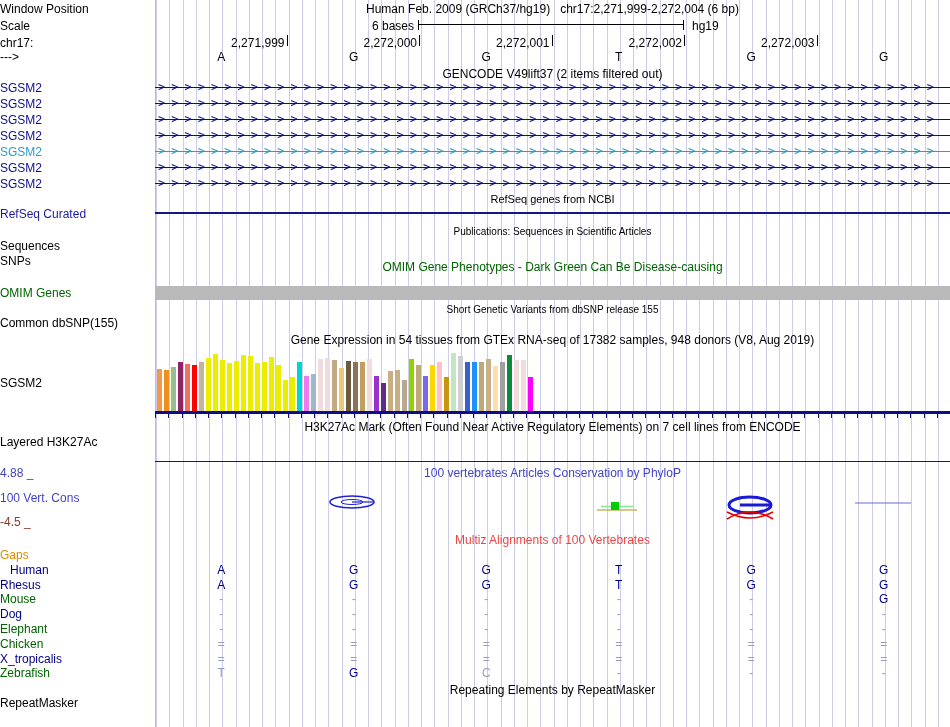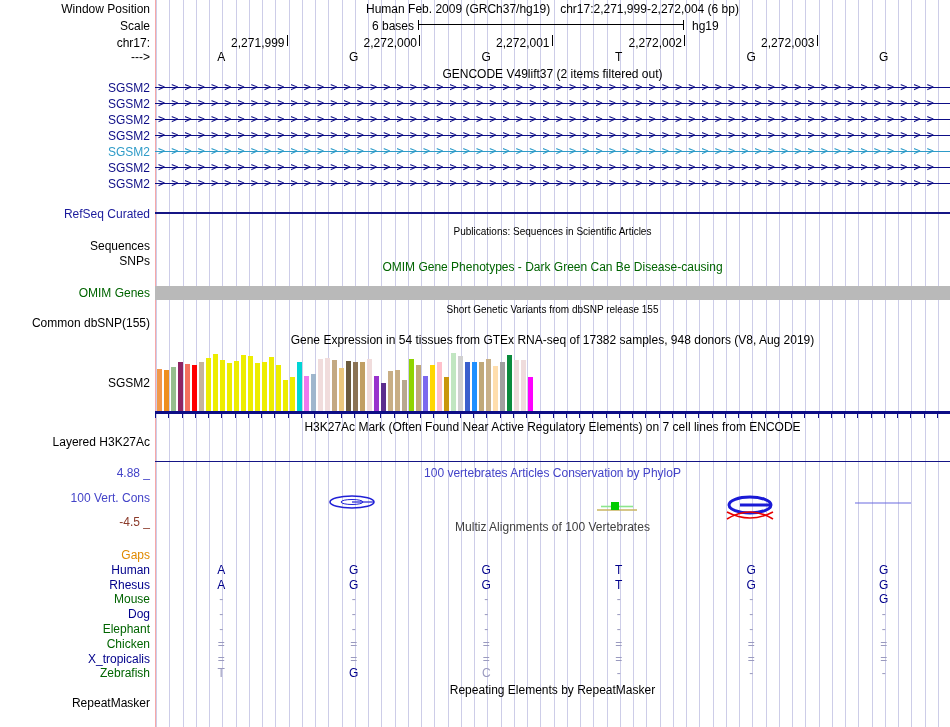--- a/index.html
+++ b/index.html
@@ -6,21 +6,21 @@
   #browser{
     position:relative;width:950px;height:727px;background:#fff;overflow:hidden;
     font-family:"Liberation Sans",sans-serif;font-size:12px;color:#000;
   }
   
   #grid{
     position:absolute;left:155px;top:0;width:795px;height:727px;
     background-image:repeating-linear-gradient(to right,#CDCDE8 0,#CDCDE8 1px,transparent 1px,transparent 13.25px);
     border-left:1px solid #F7A8A8;
   }
-  .lbl{position:absolute;left:0;width:150px;text-align:right;white-space:nowrap;}
+  .lbl{position:absolute;left:0;width:150px;text-align:left;white-space:nowrap;}
   .center-title{position:absolute;left:155px;width:795px;text-align:center;white-space:nowrap;}
   .small{font-size:10px;}
   .abs{position:absolute;}
   .gene-row{position:absolute;left:155px;width:795px;height:13px;overflow:hidden;white-space:nowrap;
     font-family:"DejaVu Sans Mono",monospace;font-size:12px;line-height:12px;letter-spacing:6.03px;padding-left:3px;box-sizing:border-box;
     background-image:linear-gradient(currentColor,currentColor);background-size:100% 1px;background-position:0 6px;background-repeat:no-repeat;}
   .coord-label{position:absolute;top:36px;white-space:nowrap;}
   .coord-tick{position:absolute;top:35px;width:1px;height:11px;background:#000;}
   .base-letter{position:absolute;top:50px;width:24px;margin-left:-12px;text-align:center;}
   .mz-cell{position:absolute;width:24px;margin-left:-12px;text-align:center;}
@@ -85,20 +85,21 @@
   <div id="gene-rows">
       <div class="gene-row" style="top: 81px; color: rgb(13, 13, 134);">&gt;&gt;&gt;&gt;&gt;&gt;&gt;&gt;&gt;&gt;&gt;&gt;&gt;&gt;&gt;&gt;&gt;&gt;&gt;&gt;&gt;&gt;&gt;&gt;&gt;&gt;&gt;&gt;&gt;&gt;&gt;&gt;&gt;&gt;&gt;&gt;&gt;&gt;&gt;&gt;&gt;&gt;&gt;&gt;&gt;&gt;&gt;&gt;&gt;&gt;&gt;&gt;&gt;&gt;&gt;&gt;&gt;&gt;&gt;</div>
       <div class="gene-row" style="top: 97px; color: rgb(13, 13, 134);">&gt;&gt;&gt;&gt;&gt;&gt;&gt;&gt;&gt;&gt;&gt;&gt;&gt;&gt;&gt;&gt;&gt;&gt;&gt;&gt;&gt;&gt;&gt;&gt;&gt;&gt;&gt;&gt;&gt;&gt;&gt;&gt;&gt;&gt;&gt;&gt;&gt;&gt;&gt;&gt;&gt;&gt;&gt;&gt;&gt;&gt;&gt;&gt;&gt;&gt;&gt;&gt;&gt;&gt;&gt;&gt;&gt;&gt;&gt;</div>
       <div class="gene-row" style="top: 113px; color: rgb(13, 13, 134);">&gt;&gt;&gt;&gt;&gt;&gt;&gt;&gt;&gt;&gt;&gt;&gt;&gt;&gt;&gt;&gt;&gt;&gt;&gt;&gt;&gt;&gt;&gt;&gt;&gt;&gt;&gt;&gt;&gt;&gt;&gt;&gt;&gt;&gt;&gt;&gt;&gt;&gt;&gt;&gt;&gt;&gt;&gt;&gt;&gt;&gt;&gt;&gt;&gt;&gt;&gt;&gt;&gt;&gt;&gt;&gt;&gt;&gt;&gt;</div>
       <div class="gene-row" style="top: 129px; color: rgb(13, 13, 134);">&gt;&gt;&gt;&gt;&gt;&gt;&gt;&gt;&gt;&gt;&gt;&gt;&gt;&gt;&gt;&gt;&gt;&gt;&gt;&gt;&gt;&gt;&gt;&gt;&gt;&gt;&gt;&gt;&gt;&gt;&gt;&gt;&gt;&gt;&gt;&gt;&gt;&gt;&gt;&gt;&gt;&gt;&gt;&gt;&gt;&gt;&gt;&gt;&gt;&gt;&gt;&gt;&gt;&gt;&gt;&gt;&gt;&gt;&gt;</div>
       <div class="gene-row" style="top: 145px; color: rgb(46, 155, 200);">&gt;&gt;&gt;&gt;&gt;&gt;&gt;&gt;&gt;&gt;&gt;&gt;&gt;&gt;&gt;&gt;&gt;&gt;&gt;&gt;&gt;&gt;&gt;&gt;&gt;&gt;&gt;&gt;&gt;&gt;&gt;&gt;&gt;&gt;&gt;&gt;&gt;&gt;&gt;&gt;&gt;&gt;&gt;&gt;&gt;&gt;&gt;&gt;&gt;&gt;&gt;&gt;&gt;&gt;&gt;&gt;&gt;&gt;&gt;</div>
       <div class="gene-row" style="top: 161px; color: rgb(13, 13, 134);">&gt;&gt;&gt;&gt;&gt;&gt;&gt;&gt;&gt;&gt;&gt;&gt;&gt;&gt;&gt;&gt;&gt;&gt;&gt;&gt;&gt;&gt;&gt;&gt;&gt;&gt;&gt;&gt;&gt;&gt;&gt;&gt;&gt;&gt;&gt;&gt;&gt;&gt;&gt;&gt;&gt;&gt;&gt;&gt;&gt;&gt;&gt;&gt;&gt;&gt;&gt;&gt;&gt;&gt;&gt;&gt;&gt;&gt;&gt;</div>
       <div class="gene-row" style="top: 177px; color: rgb(13, 13, 134);">&gt;&gt;&gt;&gt;&gt;&gt;&gt;&gt;&gt;&gt;&gt;&gt;&gt;&gt;&gt;&gt;&gt;&gt;&gt;&gt;&gt;&gt;&gt;&gt;&gt;&gt;&gt;&gt;&gt;&gt;&gt;&gt;&gt;&gt;&gt;&gt;&gt;&gt;&gt;&gt;&gt;&gt;&gt;&gt;&gt;&gt;&gt;&gt;&gt;&gt;&gt;&gt;&gt;&gt;&gt;&gt;&gt;&gt;&gt;</div>
     </div>
 
+  <div class="center-title" style="top:193px;font-size:11px">RefSeq genes from NCBI</div>
   <div class="lbl" style="top:207px;color:#1A1A9C">RefSeq Curated</div>
   <div class="hline" style="top:212px;height:2px;background:#151585"></div>
 
   <div class="center-title small" style="top:226px">Publications: Sequences in Scientific Articles</div>
   <div class="lbl" style="top:239px">Sequences</div>
   <div class="lbl" style="top:254px">SNPs</div>
 
   <div class="center-title" style="top:260px;color:#006400">OMIM Gene Phenotypes - Dark Green Can Be Disease-causing</div>
   <div class="lbl" style="top:286px;color:#006400">OMIM Genes</div>
   <div class="hline" style="top:286px;height:14px;background:#B9B9B9"></div>
@@ -191,24 +192,24 @@
       <ellipse cx="595" cy="17" rx="21" ry="8" fill="none" stroke="#1A1AD6" stroke-width="3"></ellipse>
       <path d="M585 17 H 616" stroke="#1A1AD6" stroke-width="3" fill="none"></path>
       <path d="M572 31 Q 595 17 618 31" stroke="#E80000" stroke-width="1.6" fill="none"></path>
       <path d="M572 24 Q 595 36 618 24" stroke="#E80000" stroke-width="1.6" fill="none"></path>
     </g>
     <g>
       <path d="M700 15 H 756" stroke="#6A6AE0" stroke-width="1.2" fill="none"></path>
     </g>
   </svg>
 
-  <div class="center-title" style="top:520px;color:#404040">Multiz Alignments of 100 Vertebrates</div>
+  <div class="center-title" style="top:533px;color:#ef4444">Multiz Alignments of 100 Vertebrates</div>
   <div id="multiz-rows">
       <div class="lbl" style="top: 548px; color: rgb(224, 138, 0);">Gaps</div>
-      <div class="lbl" style="top: 562.8px; color: rgb(0, 0, 139);">Human</div>
+      <div class="lbl" style="top: 562.8px; color: rgb(0, 0, 139); padding-left: 10px;">Human</div>
       <div class="mz-cell" style="left: 221.25px; top: 562.8px; color: rgb(0, 0, 139);">A</div>
       <div class="mz-cell" style="left: 353.75px; top: 562.8px; color: rgb(0, 0, 139);">G</div>
       <div class="mz-cell" style="left: 486.25px; top: 562.8px; color: rgb(0, 0, 139);">G</div>
       <div class="mz-cell" style="left: 618.75px; top: 562.8px; color: rgb(0, 0, 139);">T</div>
       <div class="mz-cell" style="left: 751.25px; top: 562.8px; color: rgb(0, 0, 139);">G</div>
       <div class="mz-cell" style="left: 883.75px; top: 562.8px; color: rgb(0, 0, 139);">G</div>
       <div class="lbl" style="top: 577.6px; color: rgb(0, 0, 139);">Rhesus</div>
       <div class="mz-cell" style="left: 221.25px; top: 577.6px; color: rgb(0, 0, 139);">A</div>
       <div class="mz-cell" style="left: 353.75px; top: 577.6px; color: rgb(0, 0, 139);">G</div>
       <div class="mz-cell" style="left: 486.25px; top: 577.6px; color: rgb(0, 0, 139);">G</div>

